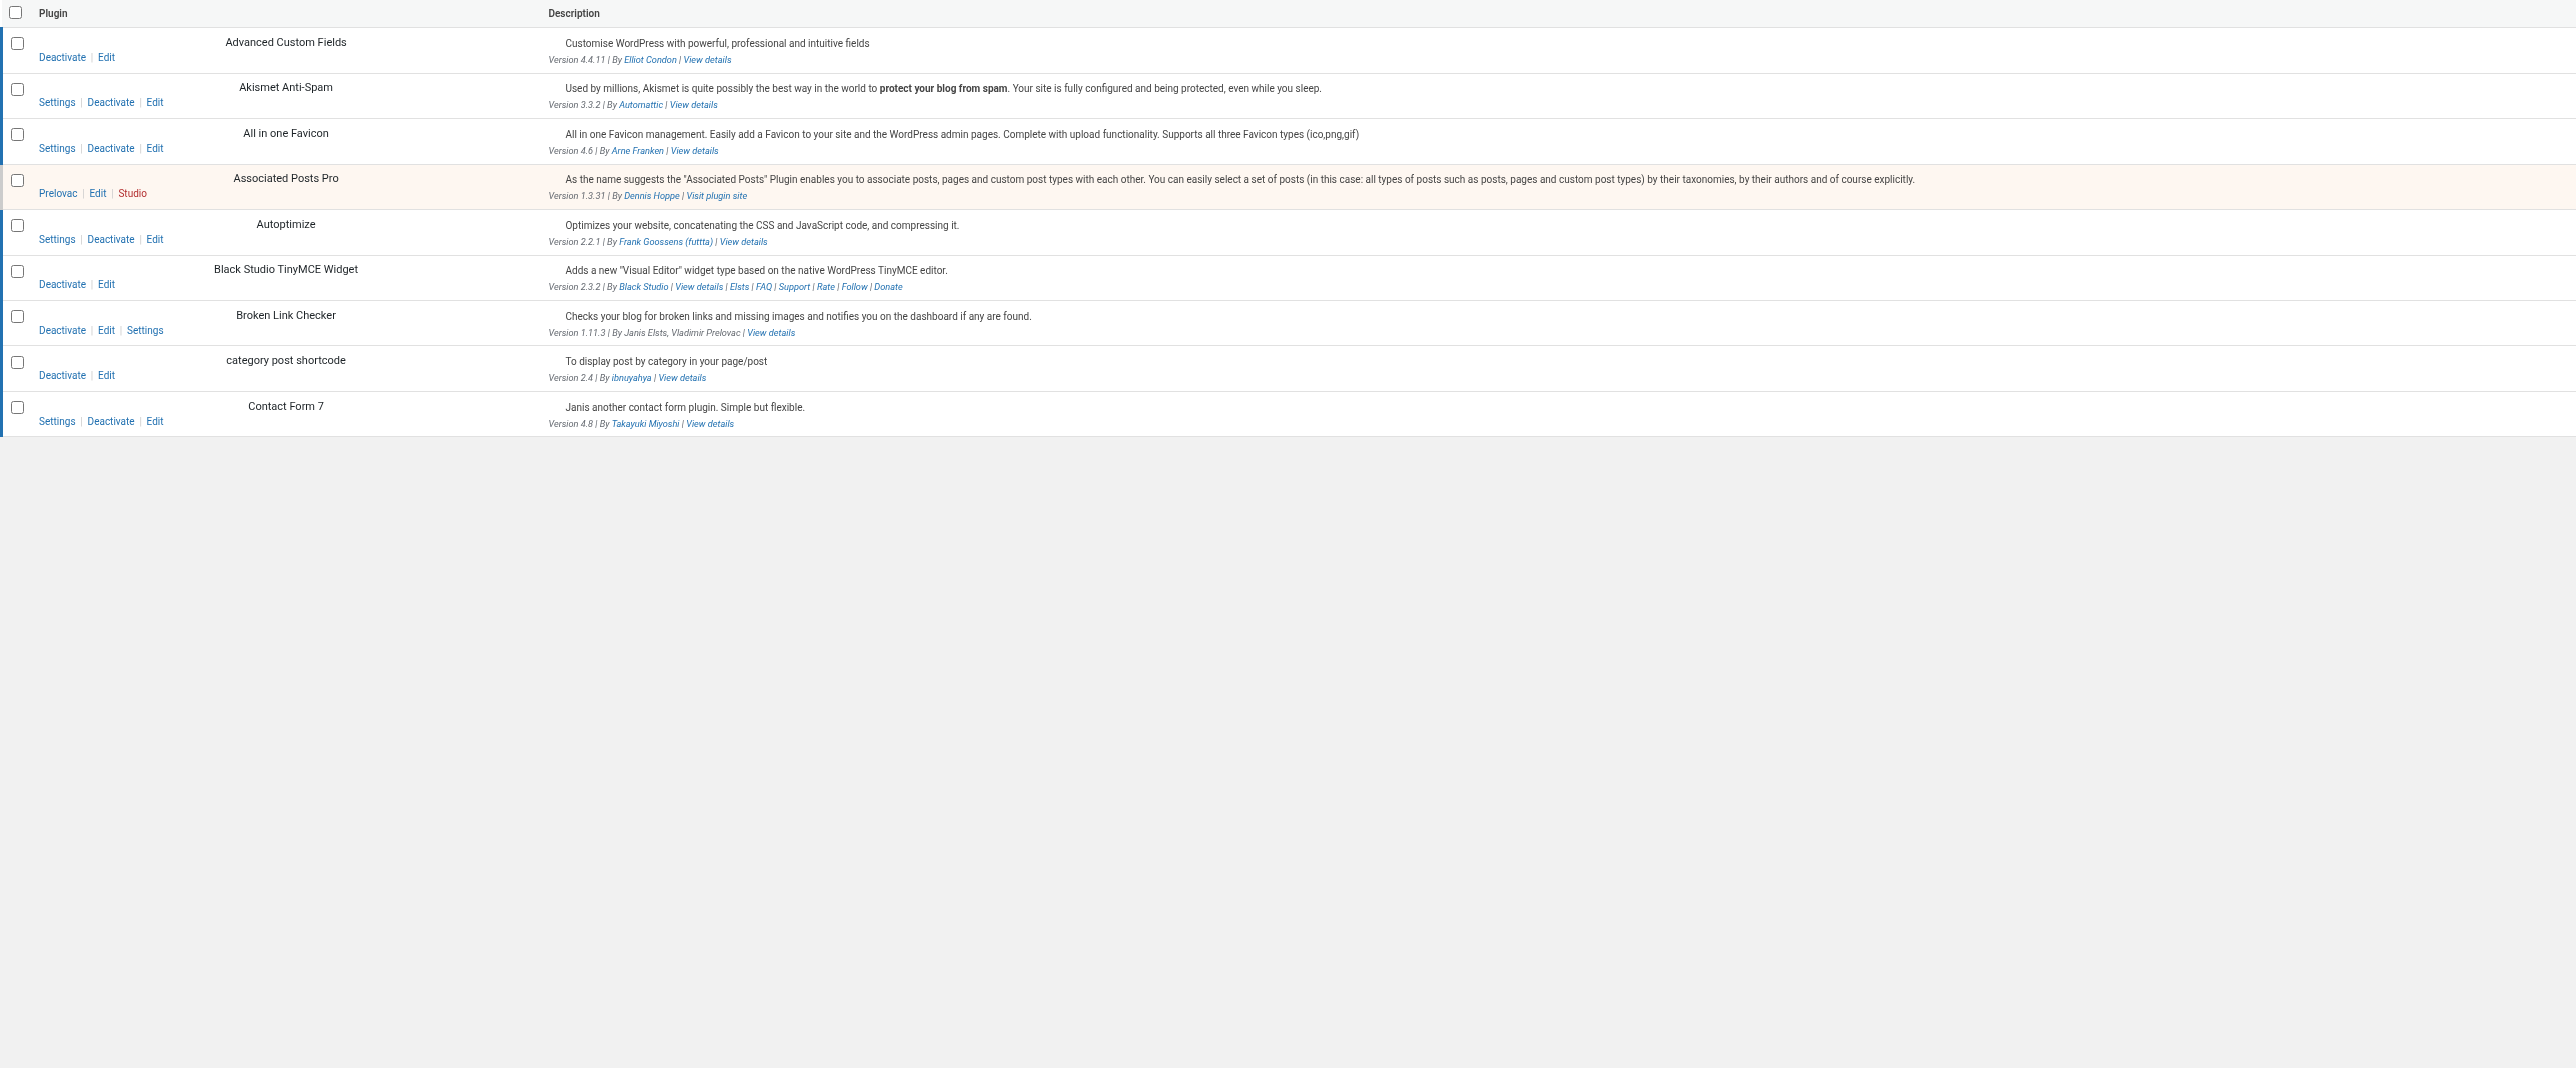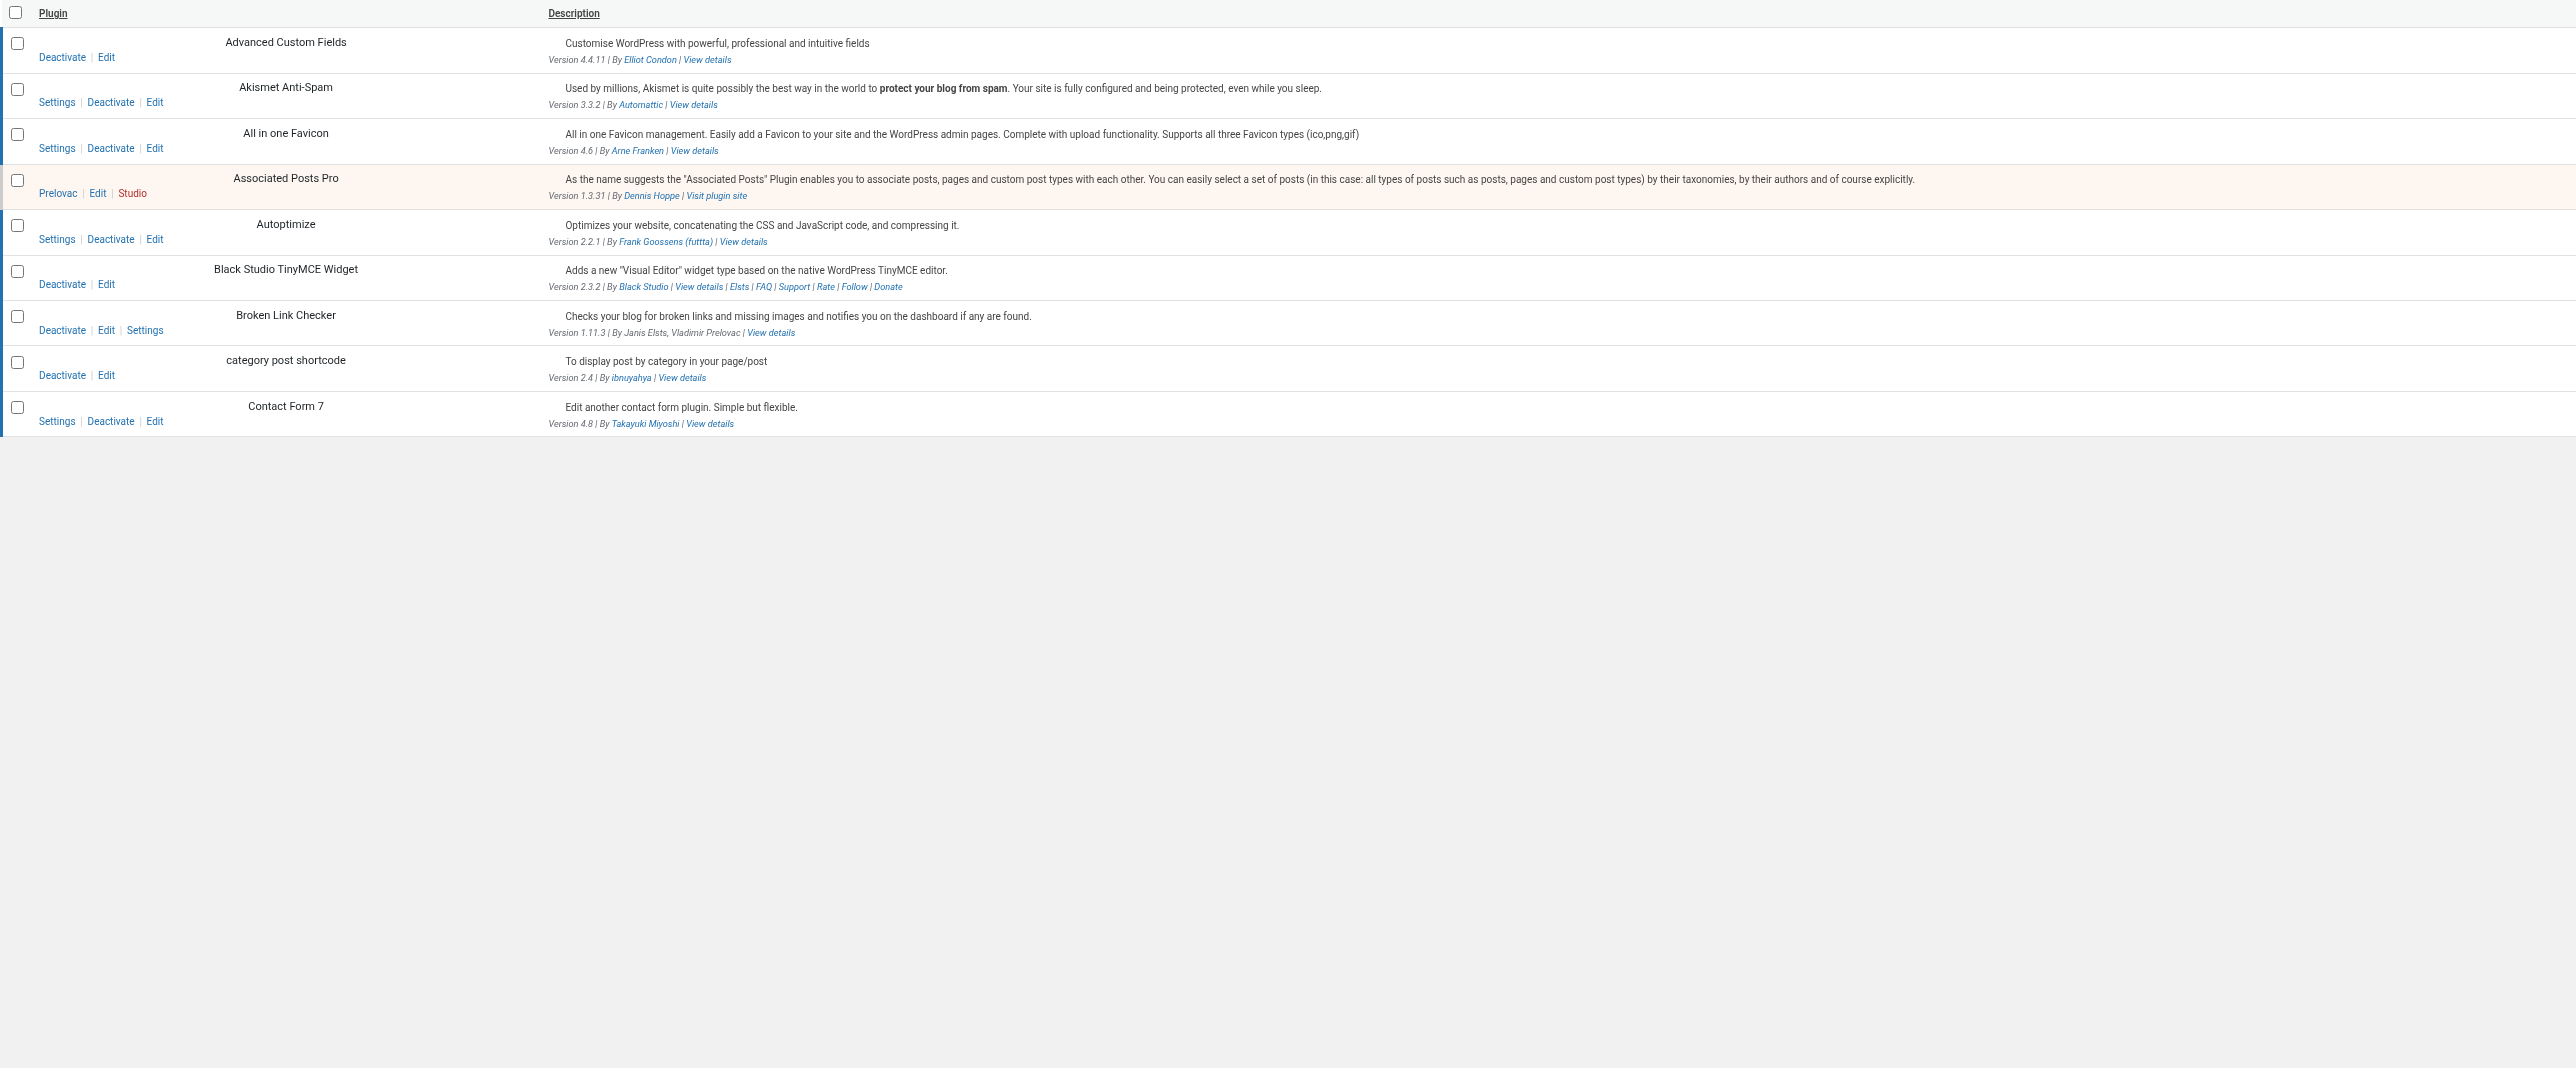--- a/index.html
+++ b/index.html
@@ -18,21 +18,20 @@
       width: 100%;
       border-collapse: collapse;
     }
     thead th {
       text-align: left;
       padding: 6.1px 7.7px;
       font-weight: 600;
       font-size: 10px;
       color: #444;
       border-bottom: 0.8px solid #e1e1e1;
-      text-decoration: underline;
     }
     .col-check { width: 21.5px; }
     .col-plugin { width: 20%; }
     .col-desc { width: 80%; }
     tbody tr {
       border-bottom: 0.8px solid #e1e1e1;
     }
     tbody tr.active {
       background: #fff;
       border-left: 3.1px solid #2271b1;
@@ -199,20 +198,20 @@
             <div class="desc-meta">Version 2.4 | By <a href="#">ibnuyahya</a> | <a href="#">View details</a></div>
           </td>
         </tr>
         <tr class="active">
           <td class="check-col"><input type="checkbox" style=""></td>
           <td>
             <div class="plugin-name">Contact Form 7</div>
             <div class="plugin-actions"><a href="#">Settings</a><span class="sep"> | </span><a href="#">Deactivate</a><span class="sep"> | </span><a href="#">Edit</a></div>
           </td>
           <td>
-            <div class="desc-text">Edit another contact form plugin. Simple but flexible.</div>
+            <div class="desc-text">Janis another contact form plugin. Simple but flexible.</div>
             <div class="desc-meta">Version 4.8 | By <a href="#">Takayuki Miyoshi</a> | <a href="#">View details</a></div>
           </td>
         </tr>
       </tbody>
   </table>
 </div>
 
 
 </body></html>

